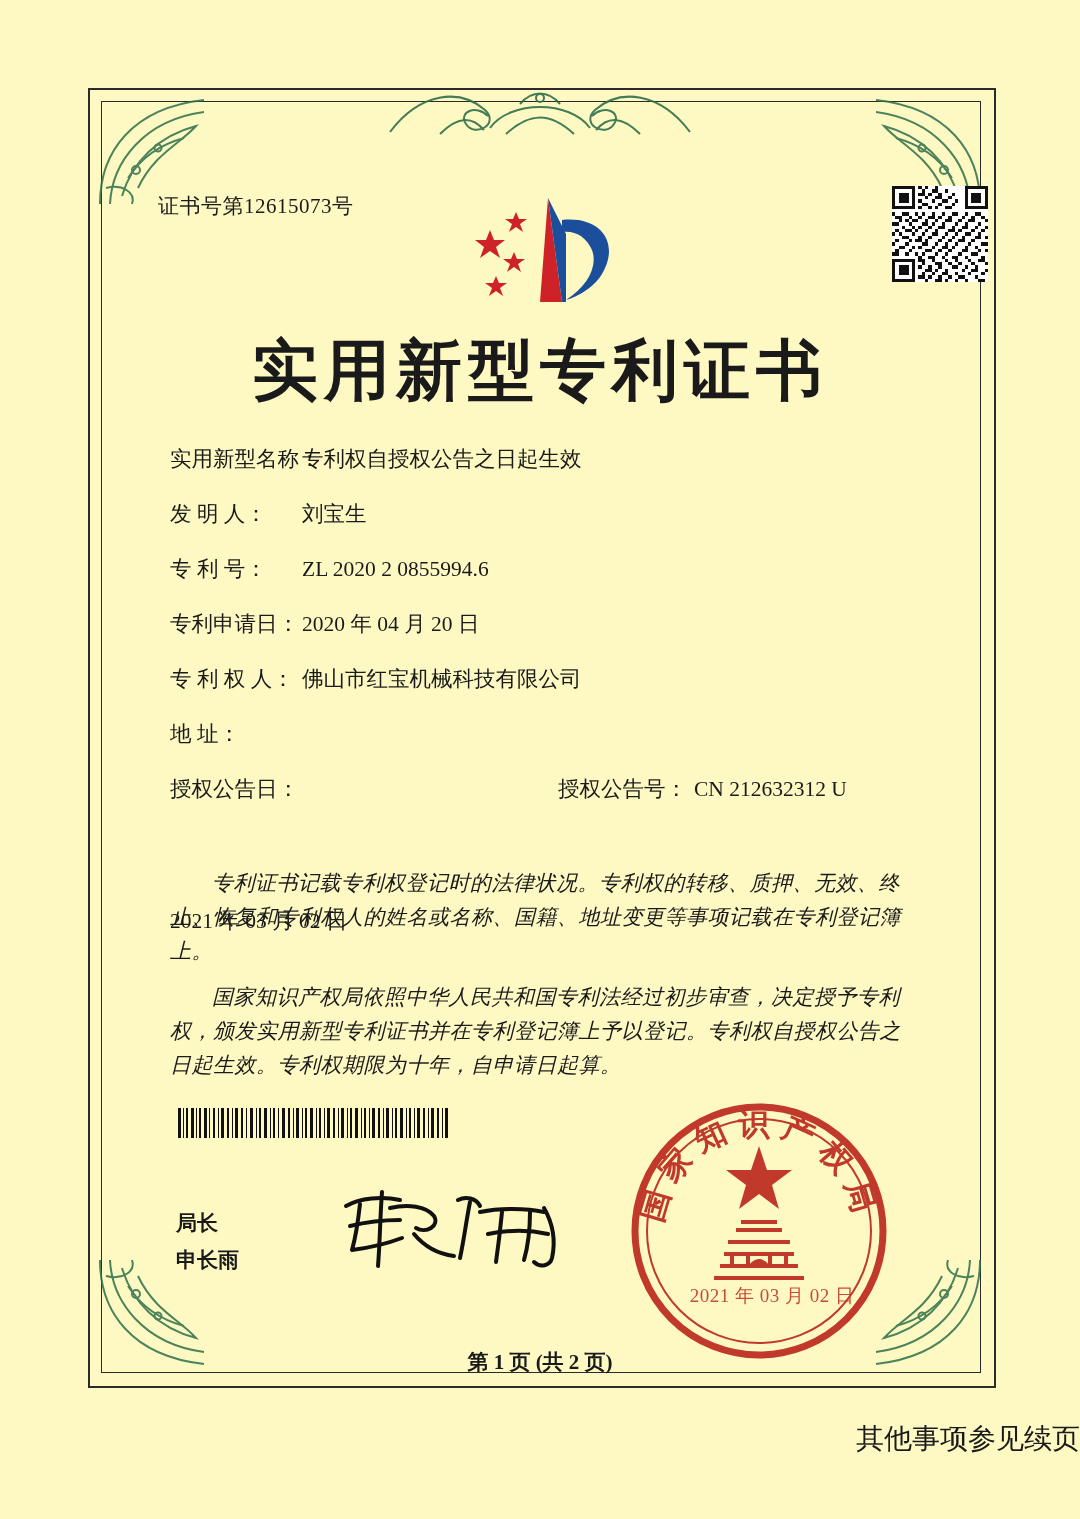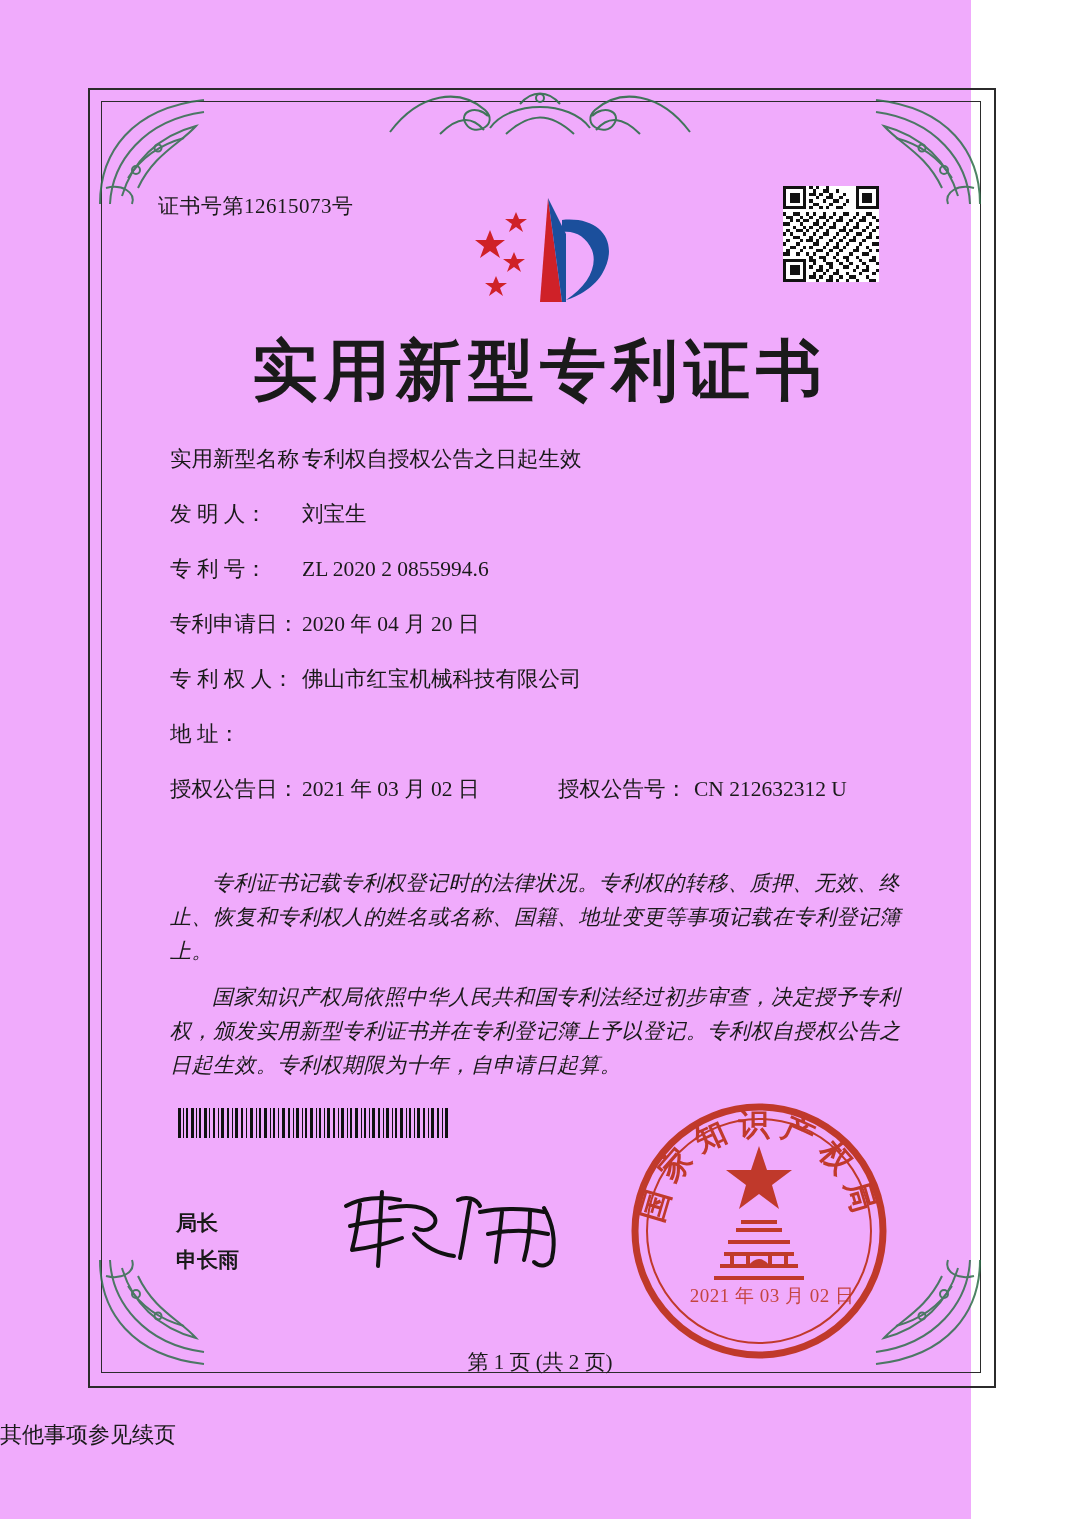--- a/index.html
+++ b/index.html
@@ -13,22 +13,22 @@
     font-family: "Liberation Serif", "DejaVu Serif", serif;
     color: #1a1a1a;
     position: relative;
     overflow: hidden;
   }
 
   
   .page {
     position: absolute;
     left: 0; top: 0;
-    width: 971px; height: 1519px;
-    background: #f0abfc;
+    width: 1080px; height: 1519px;
+    background: #fef9c3;
   }
   .border-outer {
     position: absolute;
     left: 88px; top: 88px;
     width: 904px; height: 1296px;
     border: 2px solid #2b2b2b;
   }
   .border-inner {
     position: absolute;
     left: 101px; top: 101px;
@@ -108,21 +108,21 @@
     width: 132px;
     flex: 0 0 132px;
     white-space: nowrap;
   }
   .fval {
     flex: 1;
     word-break: break-all;
   }
 
   .frow.two-col { gap: 0; }
-  .frow.two-col .colA { width: 388px; display: flex; }
+  .frow.two-col .colA { width: 388px; display: flex; flex-direction: column; }
   .frow.two-col .colB { display: flex; }
   .frow.two-col .colB .flabel { width: 136px; flex: 0 0 136px; }
 
   
   .paras {
     position: absolute;
     left: 170px; top: 866px;
     width: 748px;
     font-size: 21px;
     line-height: 1.62;
@@ -177,27 +177,28 @@
     opacity: .9;
   }
 
   
   .page-num {
     position: absolute;
     left: 0; top: 1348px;
     width: 1080px;
     text-align: center;
     font-size: 21px;
+    font-weight: bold;
   }
   .footnote {
     position: absolute;
     left: 0; top: 1420px;
     width: 1080px;
-    text-align: left;
-    font-size: 22px;
+    text-align: right;
+    font-size: 28px;
   }
 </style>
 </head>
 <body>
 
 <div class="page">
 
   <div class="border-outer"></div>
   <div class="border-inner"></div>
 

